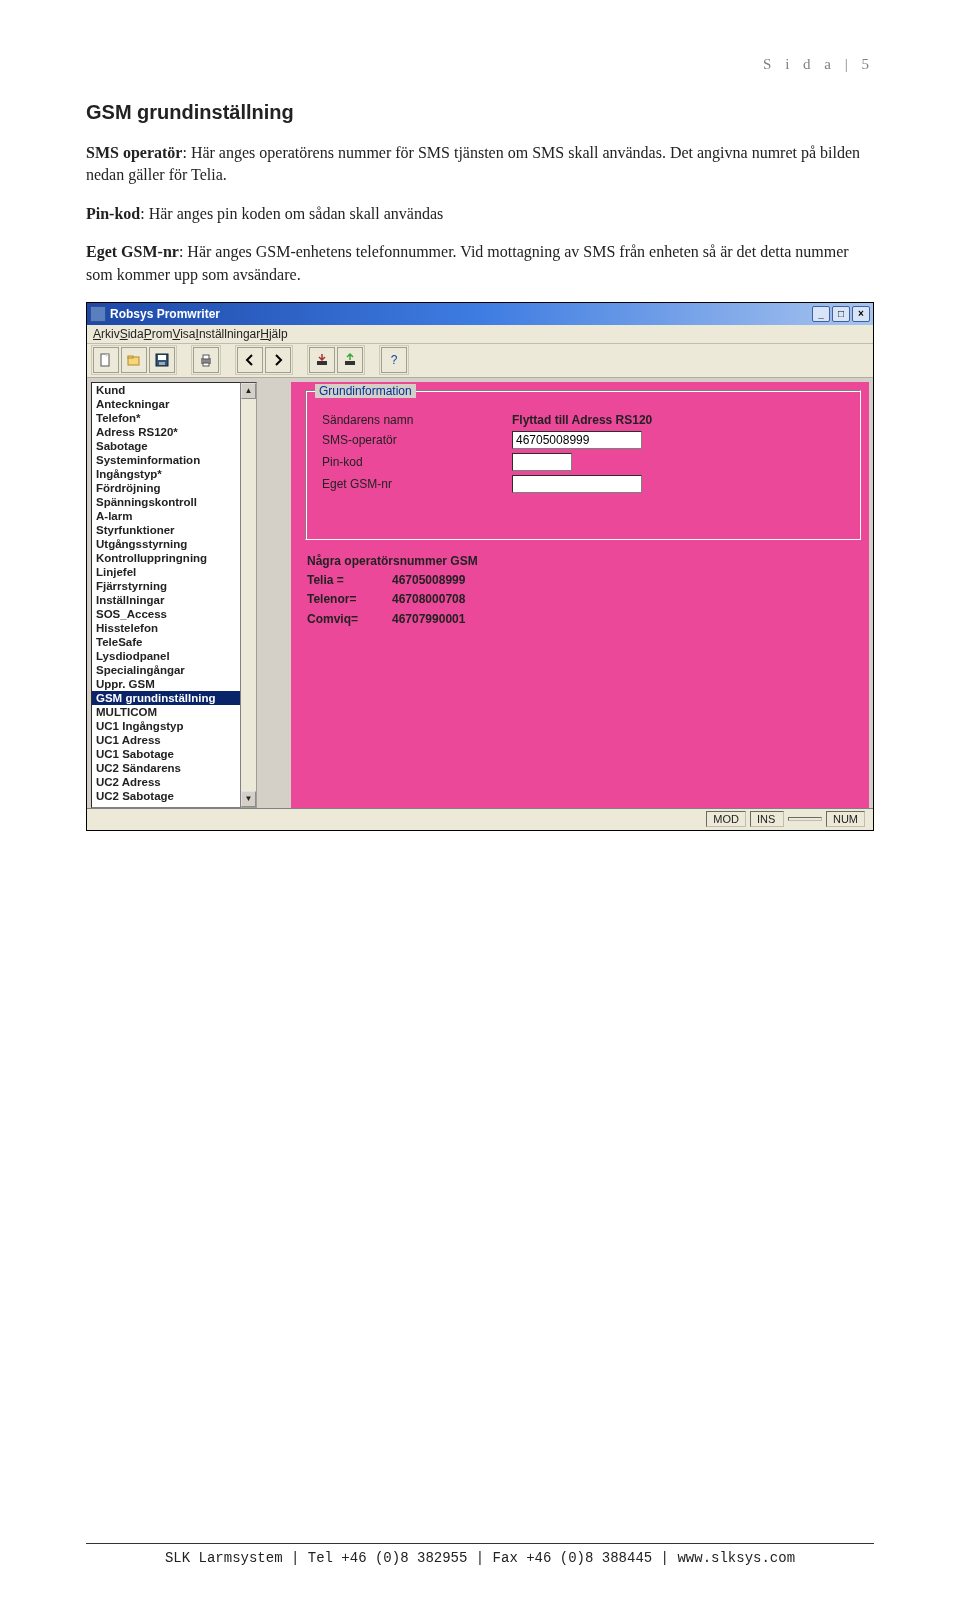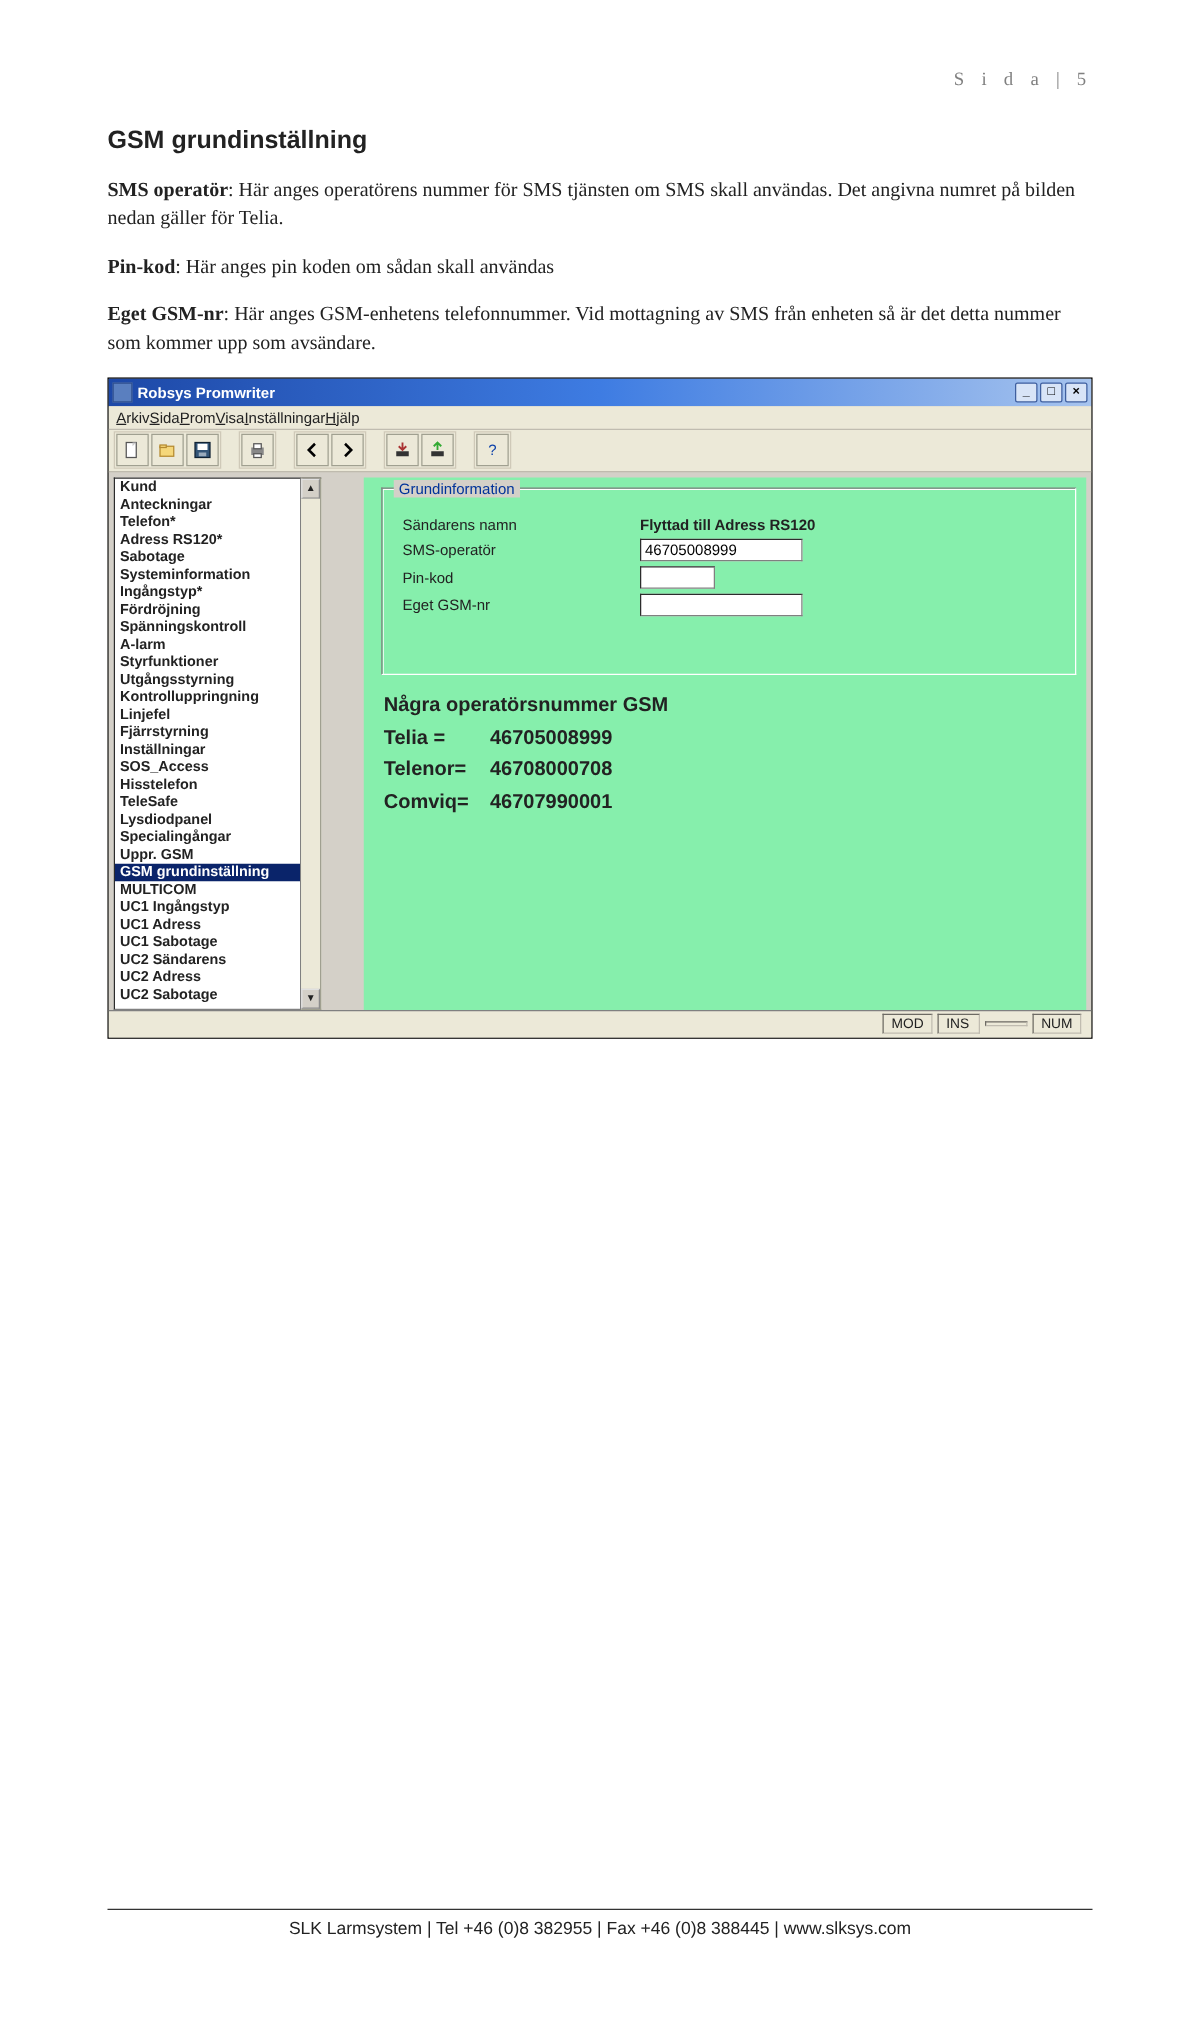--- a/index.html
+++ b/index.html
@@ -140,21 +140,21 @@
     background: #d4d0c8;
     border: 1px outset #e0e0e0;
     display:flex; align-items:center; justify-content:center;
     font-size: 8px;
   }
   .sbthumb { flex:1; background:#ece9d8; }
 
   .content {
     flex: 1;
     margin-left: 6px;
-    background: #86efac;
+    background: #ec4899;
     padding: 8px 8px 0 14px;
     position: relative;
   }
   .fieldset-label {
     color: #003399;
     font-size: 12px;
     position: absolute;
     top: 2px;
     left: 24px;
     background: #d4d0c8;
@@ -180,21 +180,21 @@
   .form-input {
     background: #ffffff;
     border: 1px inset #808080;
     height: 18px;
     padding: 1px 3px;
     font-size: 12px;
     font-family: Arial, sans-serif;
   }
   .form-inner { padding: 18px 16px 6px 16px; }
 
-  .notes { font-size: 16px; font-weight: bold; padding-left: 2px; line-height: 1.6; }
+  .notes { font-size: 12px; font-weight: bold; padding-left: 2px; line-height: 1.6; }
   .notes .nrow { display: flex; }
   .notes .nlbl { width: 85px; }
 
   .statusbar {
     background: #ece9d8;
     border-top: 1px solid #808080;
     height: 22px;
     display: flex;
     justify-content: flex-end;
     align-items: center;
@@ -204,26 +204,26 @@
   }
   .statuscell {
     border: 1px inset #c0bcb0;
     padding: 1px 6px;
     background: #ece9d8;
     min-width: 34px;
   }
 
   .page-footer {
     position: absolute;
-    bottom: 66px;
+    bottom: 50px;
     left: 86px;
     right: 86px;
     border-top: 1px solid #333;
     padding-top: 6px;
-    font-family: Liberation Sans, sans-serif;
+    font-family: Liberation Mono, monospace;
     font-size: 14px;
     text-align: center;
   }
 
   
   .ico { width:16px; height:16px; display:inline-block; }
 </style>
 </head>
 <body>
 

